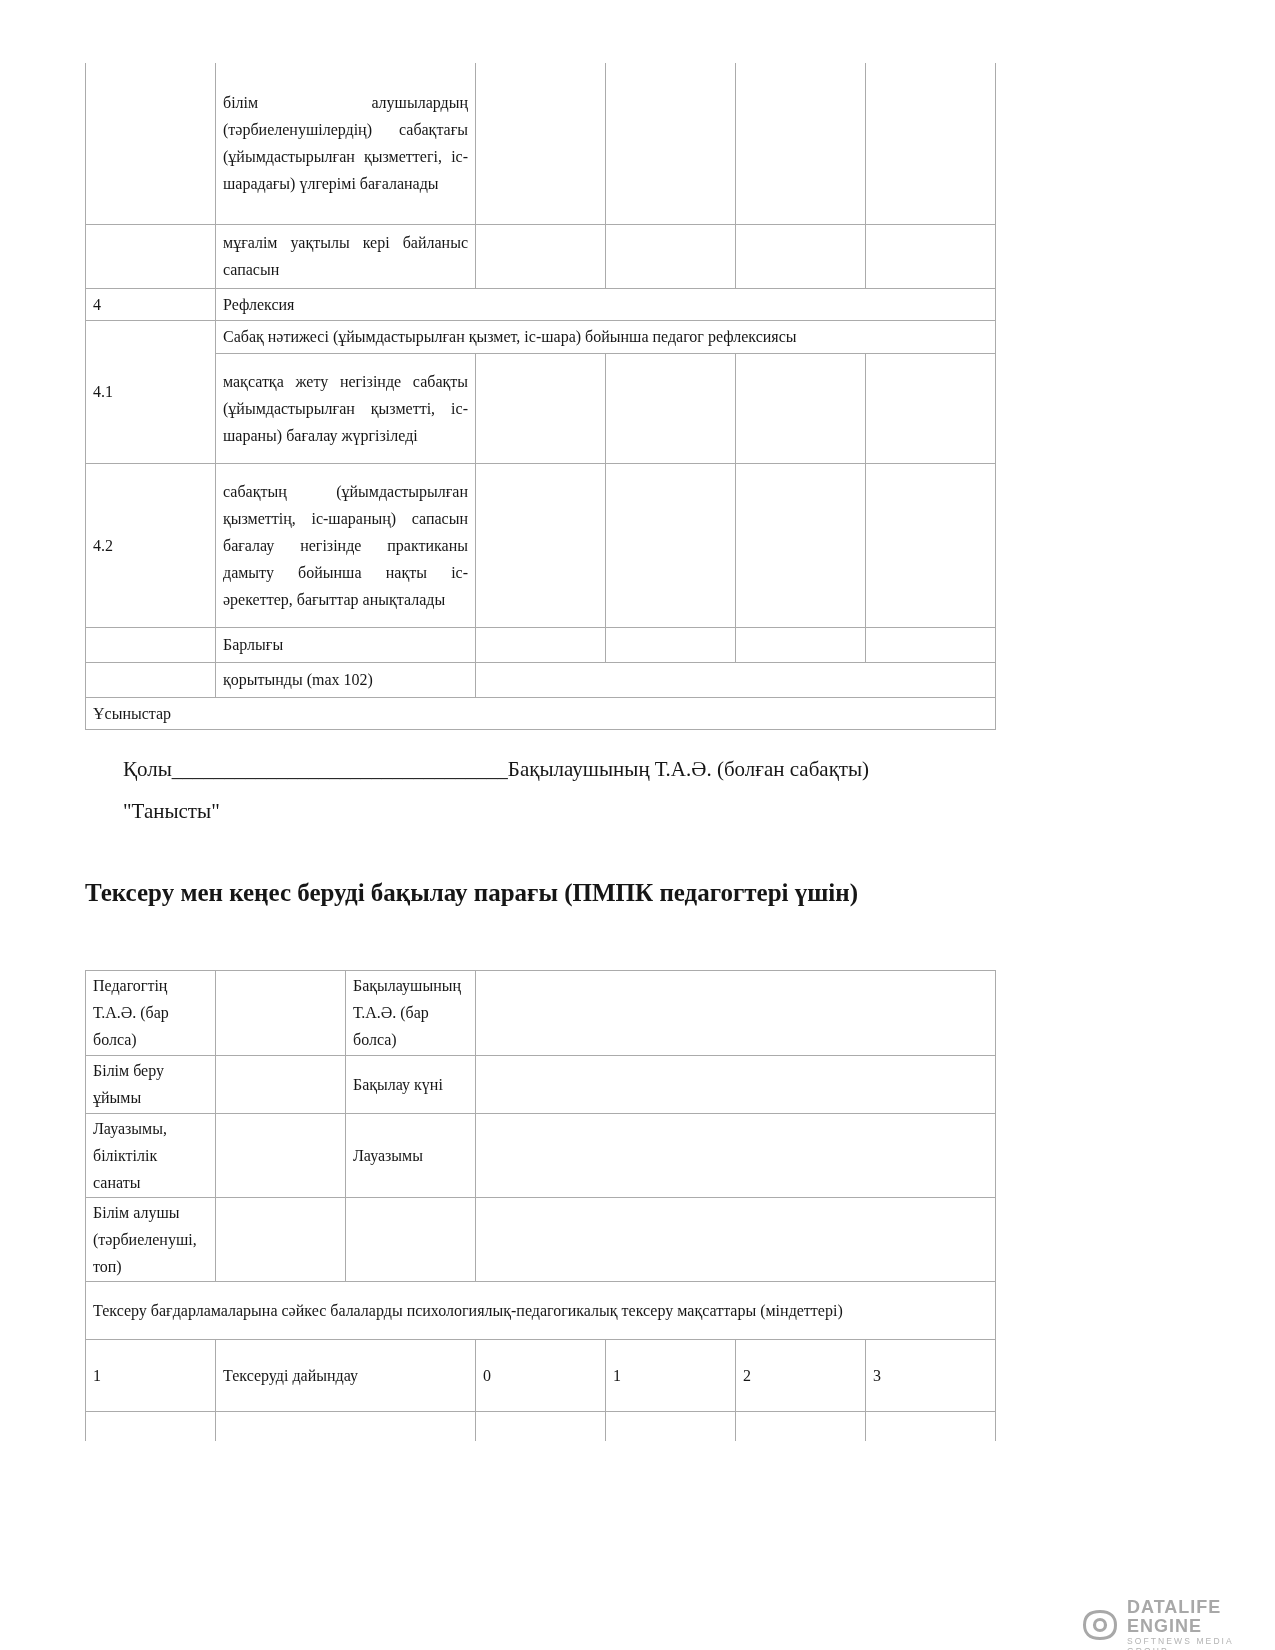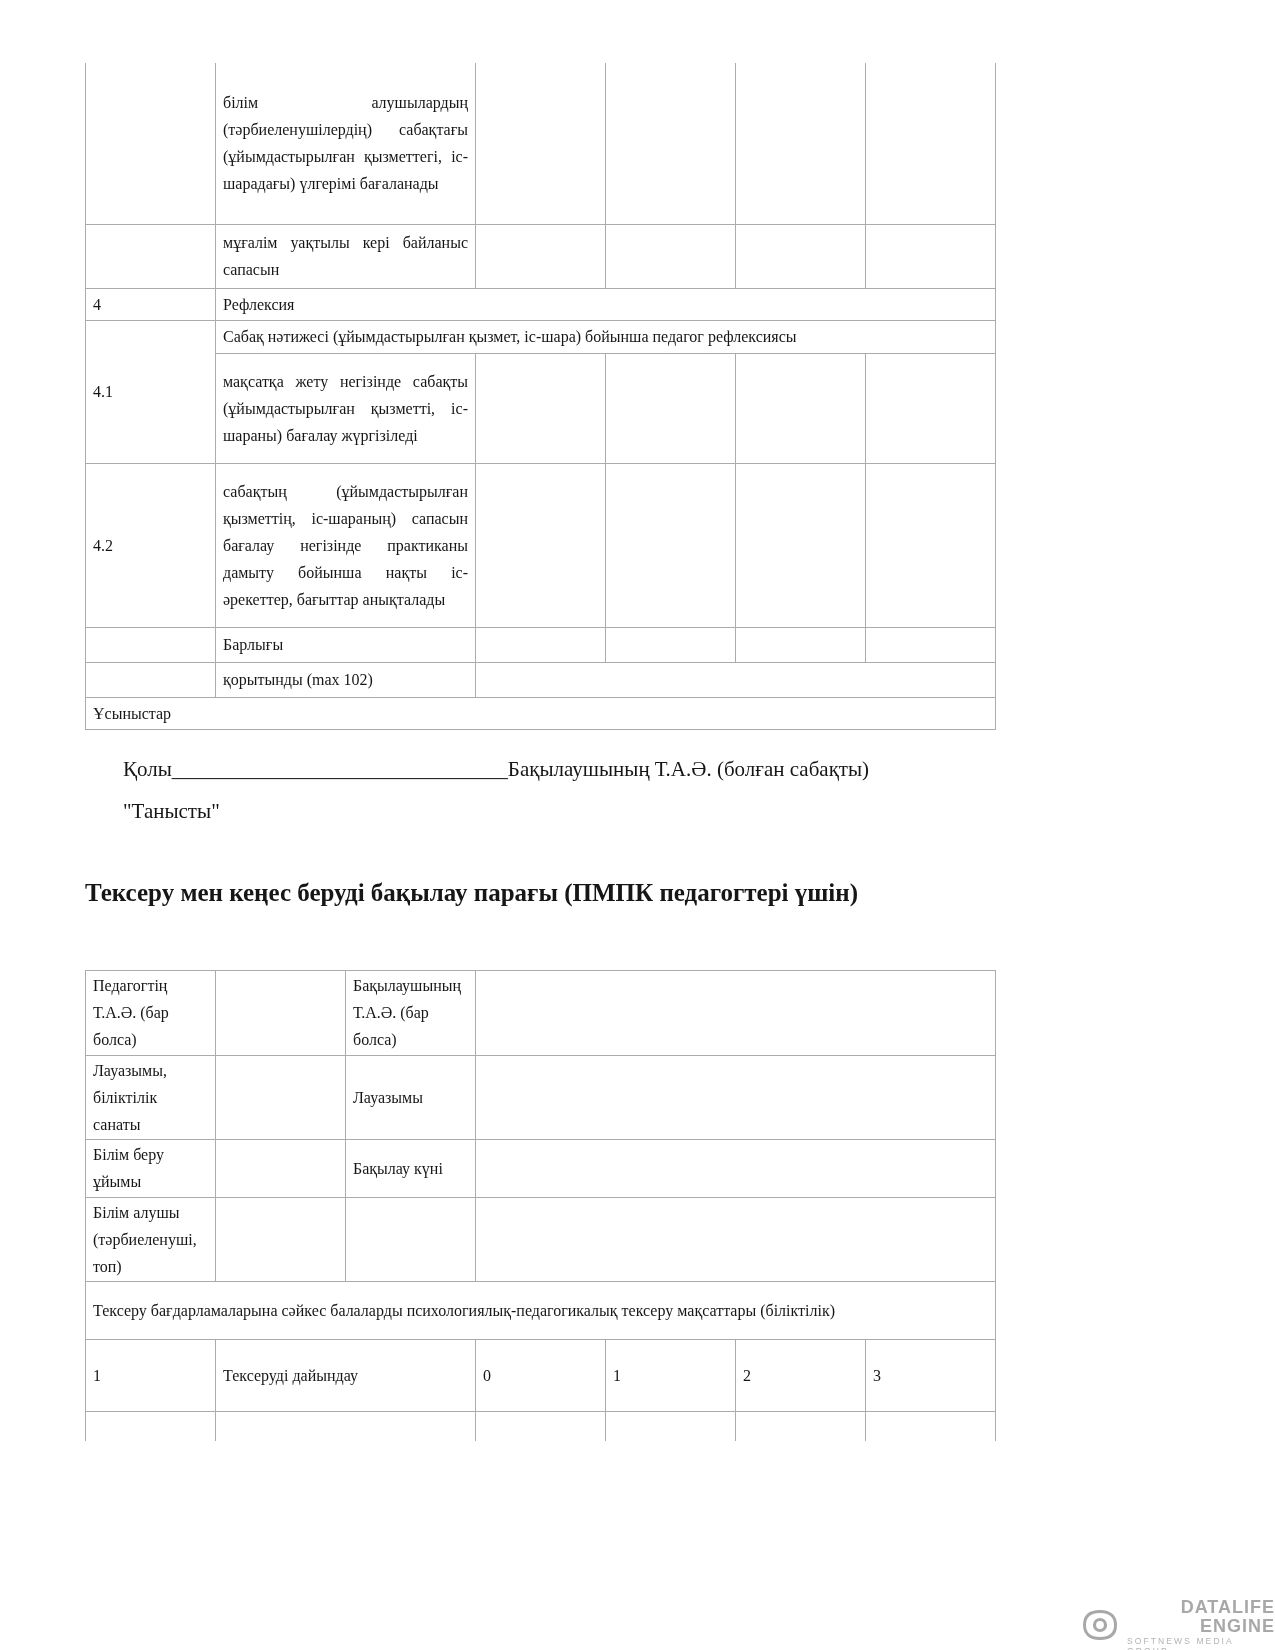--- a/index.html
+++ b/index.html
@@ -22,21 +22,21 @@
   
   .heading{margin-top:44px;font-size:25px;line-height:34px;font-weight:bold;}
   
   .t2{margin-top:60px;}
   .t2 tr.partial td{border-bottom:none;}
   
   .watermark{
     position:absolute;left:1082px;top:1598px;display:flex;align-items:center;gap:9px;
     font-family:"Liberation Sans","DejaVu Sans",sans-serif;color:#a8a8a8;
   }
-  .wm-text .wm-title{font-size:18px;font-weight:bold;letter-spacing:1px;line-height:19px;text-align:right;}
+  .wm-text .wm-title{font-size:18px;font-weight:bold;letter-spacing:1px;line-height:19px;}
   .wm-text .wm-sub{font-size:8.5px;letter-spacing:2.1px;line-height:10px;color:#b3b3b3;}
 </style>
 </head>
 <body>
 
 <div class="content">
 
   <table class="t1">
     <colgroup>
       <col style="width:130px">
@@ -122,40 +122,40 @@
         <col style="width:130px">
         <col style="width:130px">
     </colgroup>
     <tbody>
         <tr style="height:85px">
       <td>Педагогтің Т.А.Ә. (бар болса)</td>
       <td></td>
       <td>Бақылаушының Т.А.Ә. (бар болса)</td>
       <td colspan="4"></td>
     </tr>
+    <tr style="height:58px">
+      <td>Білім беру ұйымы</td>
+      <td></td>
+      <td>Бақылау күні</td>
+      <td colspan="4"></td>
+    </tr>
     <tr style="height:84px">
       <td>Лауазымы, біліктілік санаты</td>
       <td></td>
       <td>Лауазымы</td>
-      <td colspan="4"></td>
-    </tr>
-    <tr style="height:58px">
-      <td>Білім беру ұйымы</td>
-      <td></td>
-      <td>Бақылау күні</td>
       <td colspan="4"></td>
     </tr>
     <tr style="height:84px">
       <td>Білім алушы (тәрбиеленуші, топ)</td>
       <td></td>
       <td></td>
       <td colspan="4"></td>
     </tr>
     <tr style="height:58px">
-      <td colspan="7" class="j">Тексеру бағдарламаларына сәйкес балаларды психологиялық-педагогикалық тексеру мақсаттары (біліктілік)</td>
+      <td colspan="7" class="j">Тексеру бағдарламаларына сәйкес балаларды психологиялық-педагогикалық тексеру мақсаттары (міндеттері)</td>
     </tr>
     <tr style="height:72px">
       <td>1</td>
       <td colspan="2">Тексеруді дайындау</td>
       <td>0</td>
       <td>1</td>
       <td>2</td>
       <td>3</td>
     </tr>
     <tr class="partial" style="height:30px">

